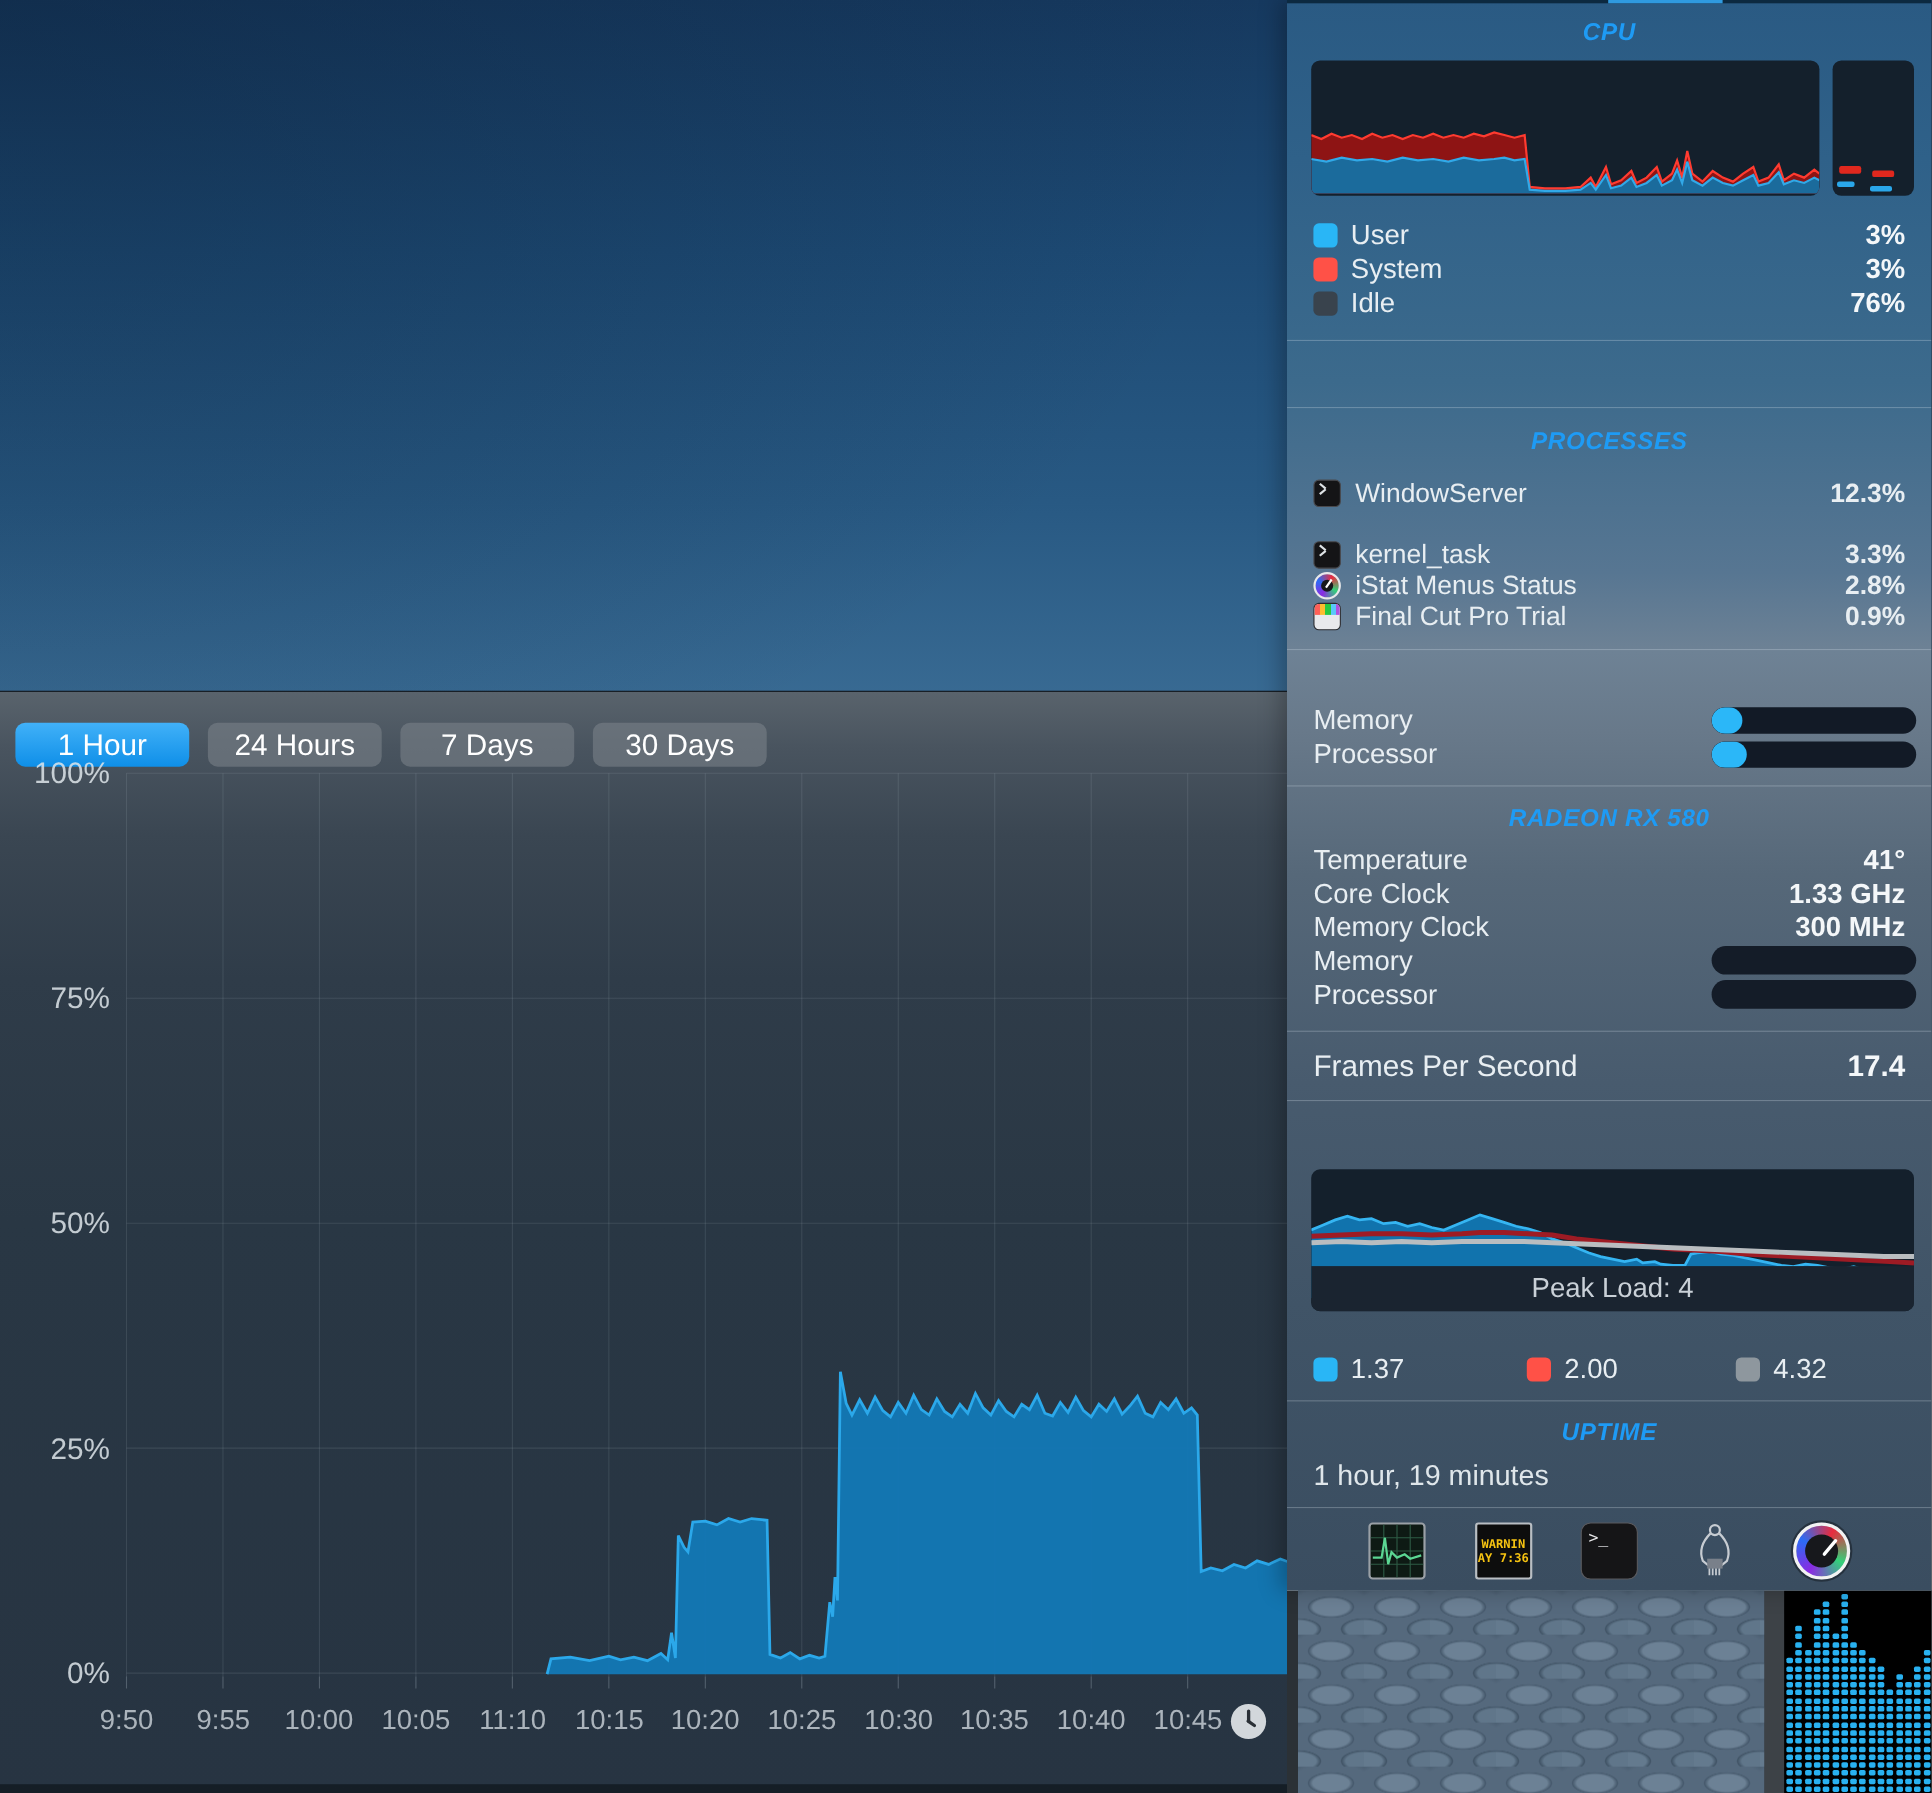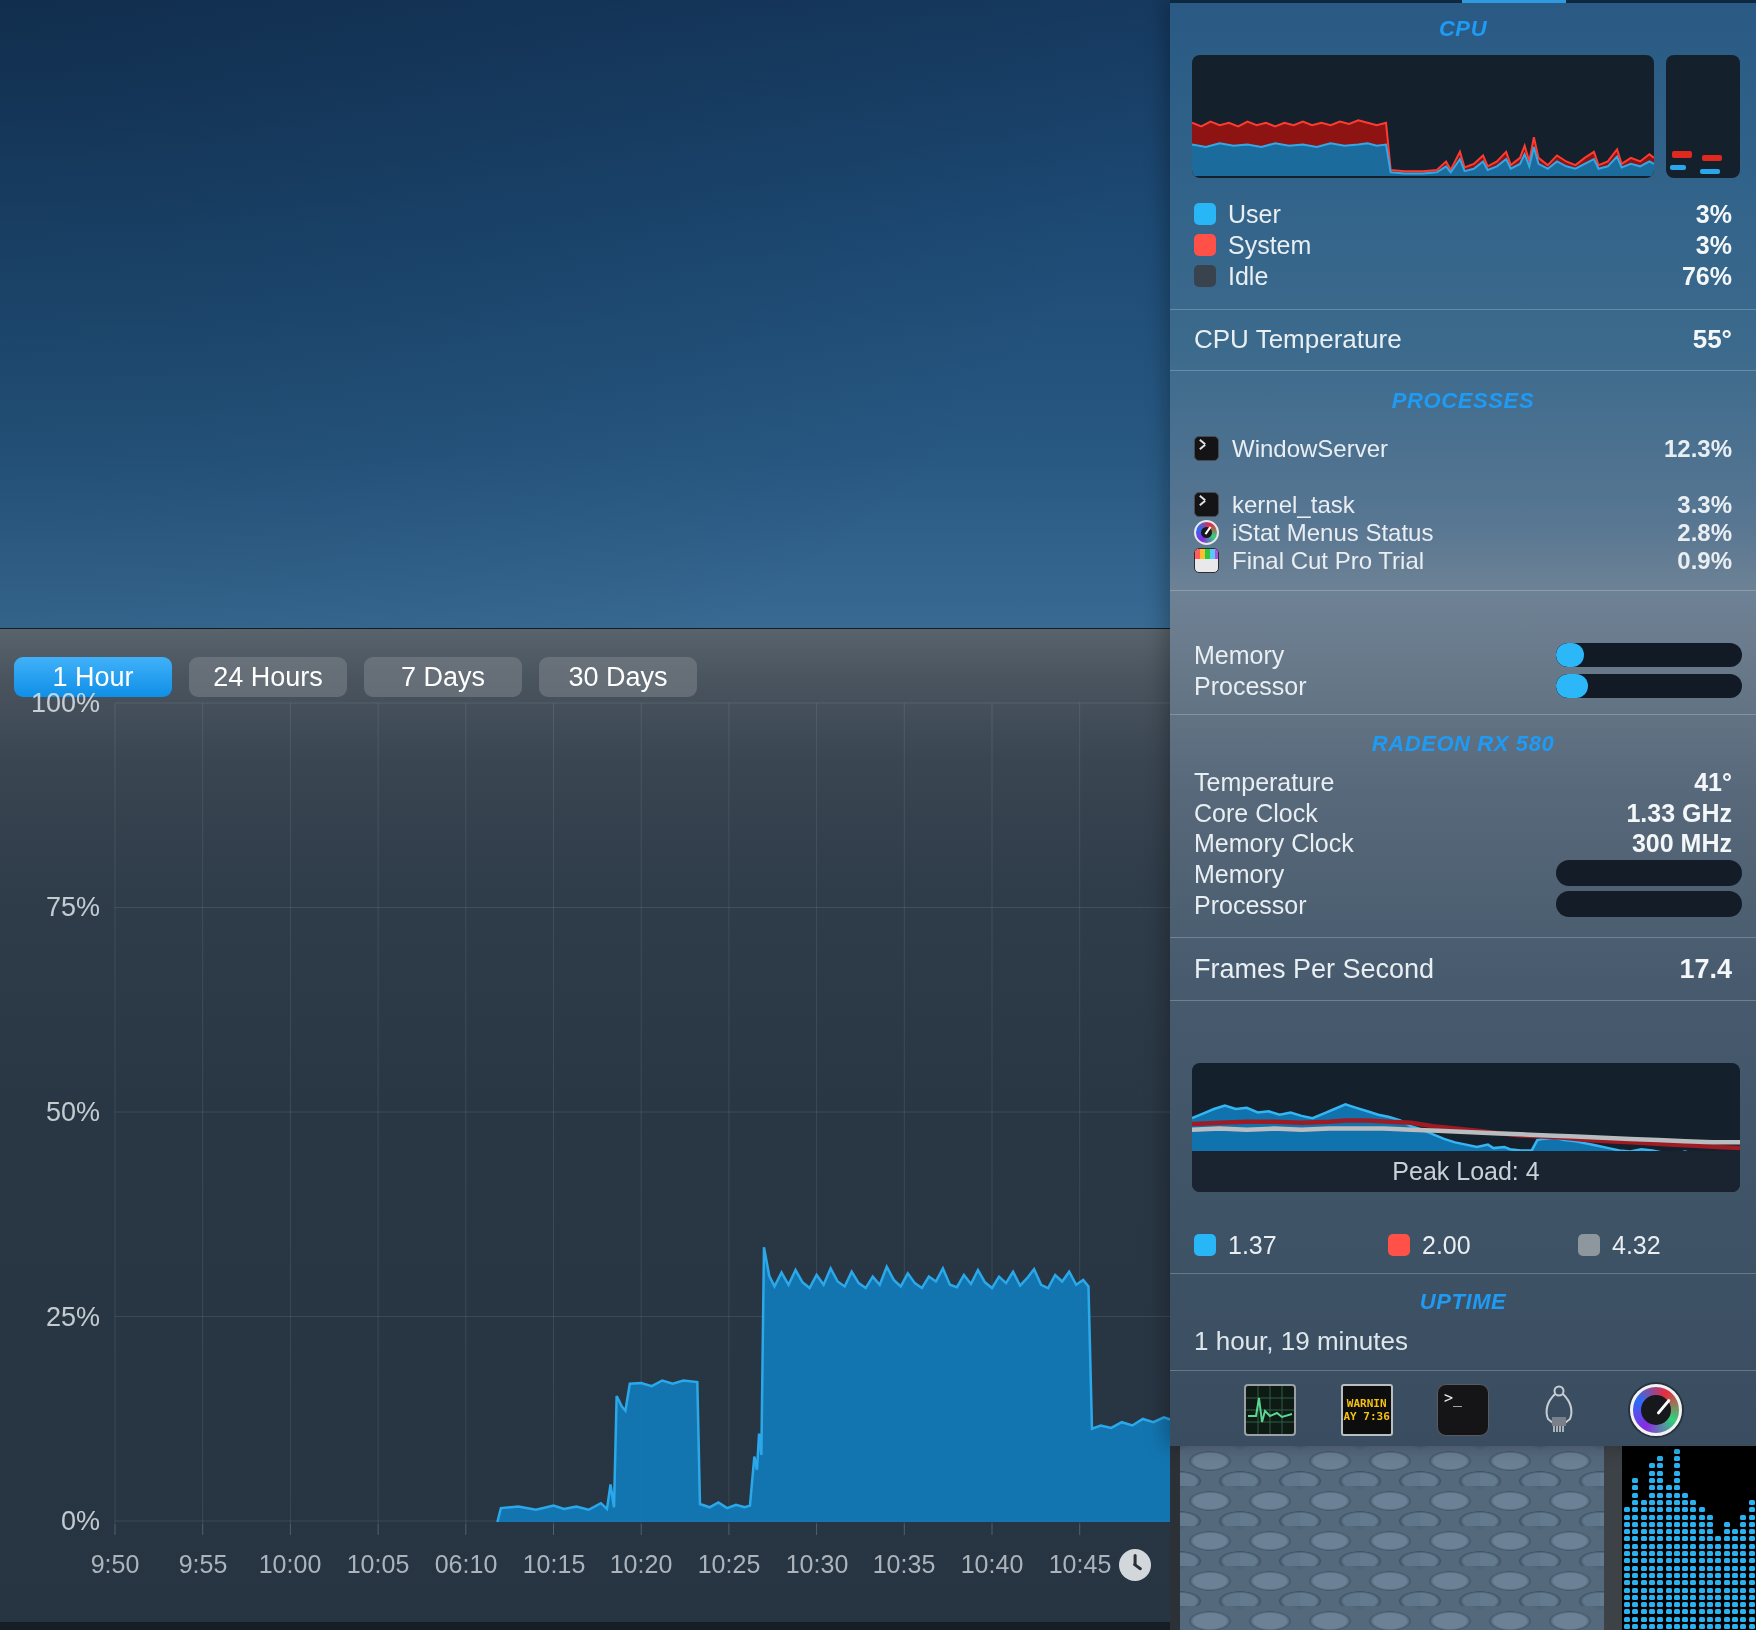--- a/index.html
+++ b/index.html
@@ -451,21 +451,21 @@
   <div class="ylab" style="top:58px">100%</div>
   <div class="ylab" style="top:262px">75%</div>
   <div class="ylab" style="top:467px">50%</div>
   <div class="ylab" style="top:672px">25%</div>
   <div class="ylab" style="top:876px">0%</div>
 
   <div class="xlab" style="left:71px">9:50</div>
   <div class="xlab" style="left:159px">9:55</div>
   <div class="xlab" style="left:246px">10:00</div>
   <div class="xlab" style="left:334px">10:05</div>
-  <div class="xlab" style="left:422px">06:10</div>
+  <div class="xlab" style="left:422px">11:10</div>
   <div class="xlab" style="left:510px">10:15</div>
   <div class="xlab" style="left:597px">10:20</div>
   <div class="xlab" style="left:685px">10:25</div>
   <div class="xlab" style="left:773px">10:30</div>
   <div class="xlab" style="left:860px">10:35</div>
   <div class="xlab" style="left:948px">10:40</div>
   <div class="xlab" style="left:1036px">10:45</div>
 
   <svg id="clock-icon" viewBox="0 0 36 36">
     <circle cx="18" cy="18" r="16" fill="#d2d7db"></circle>
@@ -511,24 +511,20 @@
     <span class="val">3%</span>
   </div>
   <div class="row" style="top:261px">
     <span class="legend-swatch" style="background:#39434d"></span>
     <span class="legend-label">Idle</span>
     <span class="val">76%</span>
   </div>
 
   <div class="divider" style="top:309px"></div>
 
-  <div class="row" style="top:324px;font-size:26px">
-    <span>CPU Temperature</span>
-    <span class="val">55°</span>
-  </div>
 
   <div class="divider" style="top:370px"></div>
 
   <div class="hdr" style="top:386px">PROCESSES</div>
 
   <div class="proc-row" style="top:435px">
     <span class="proc-icon icon-term"></span>
     <span class="nm">WindowServer</span>
     <span class="val">12.3%</span>
   </div>

